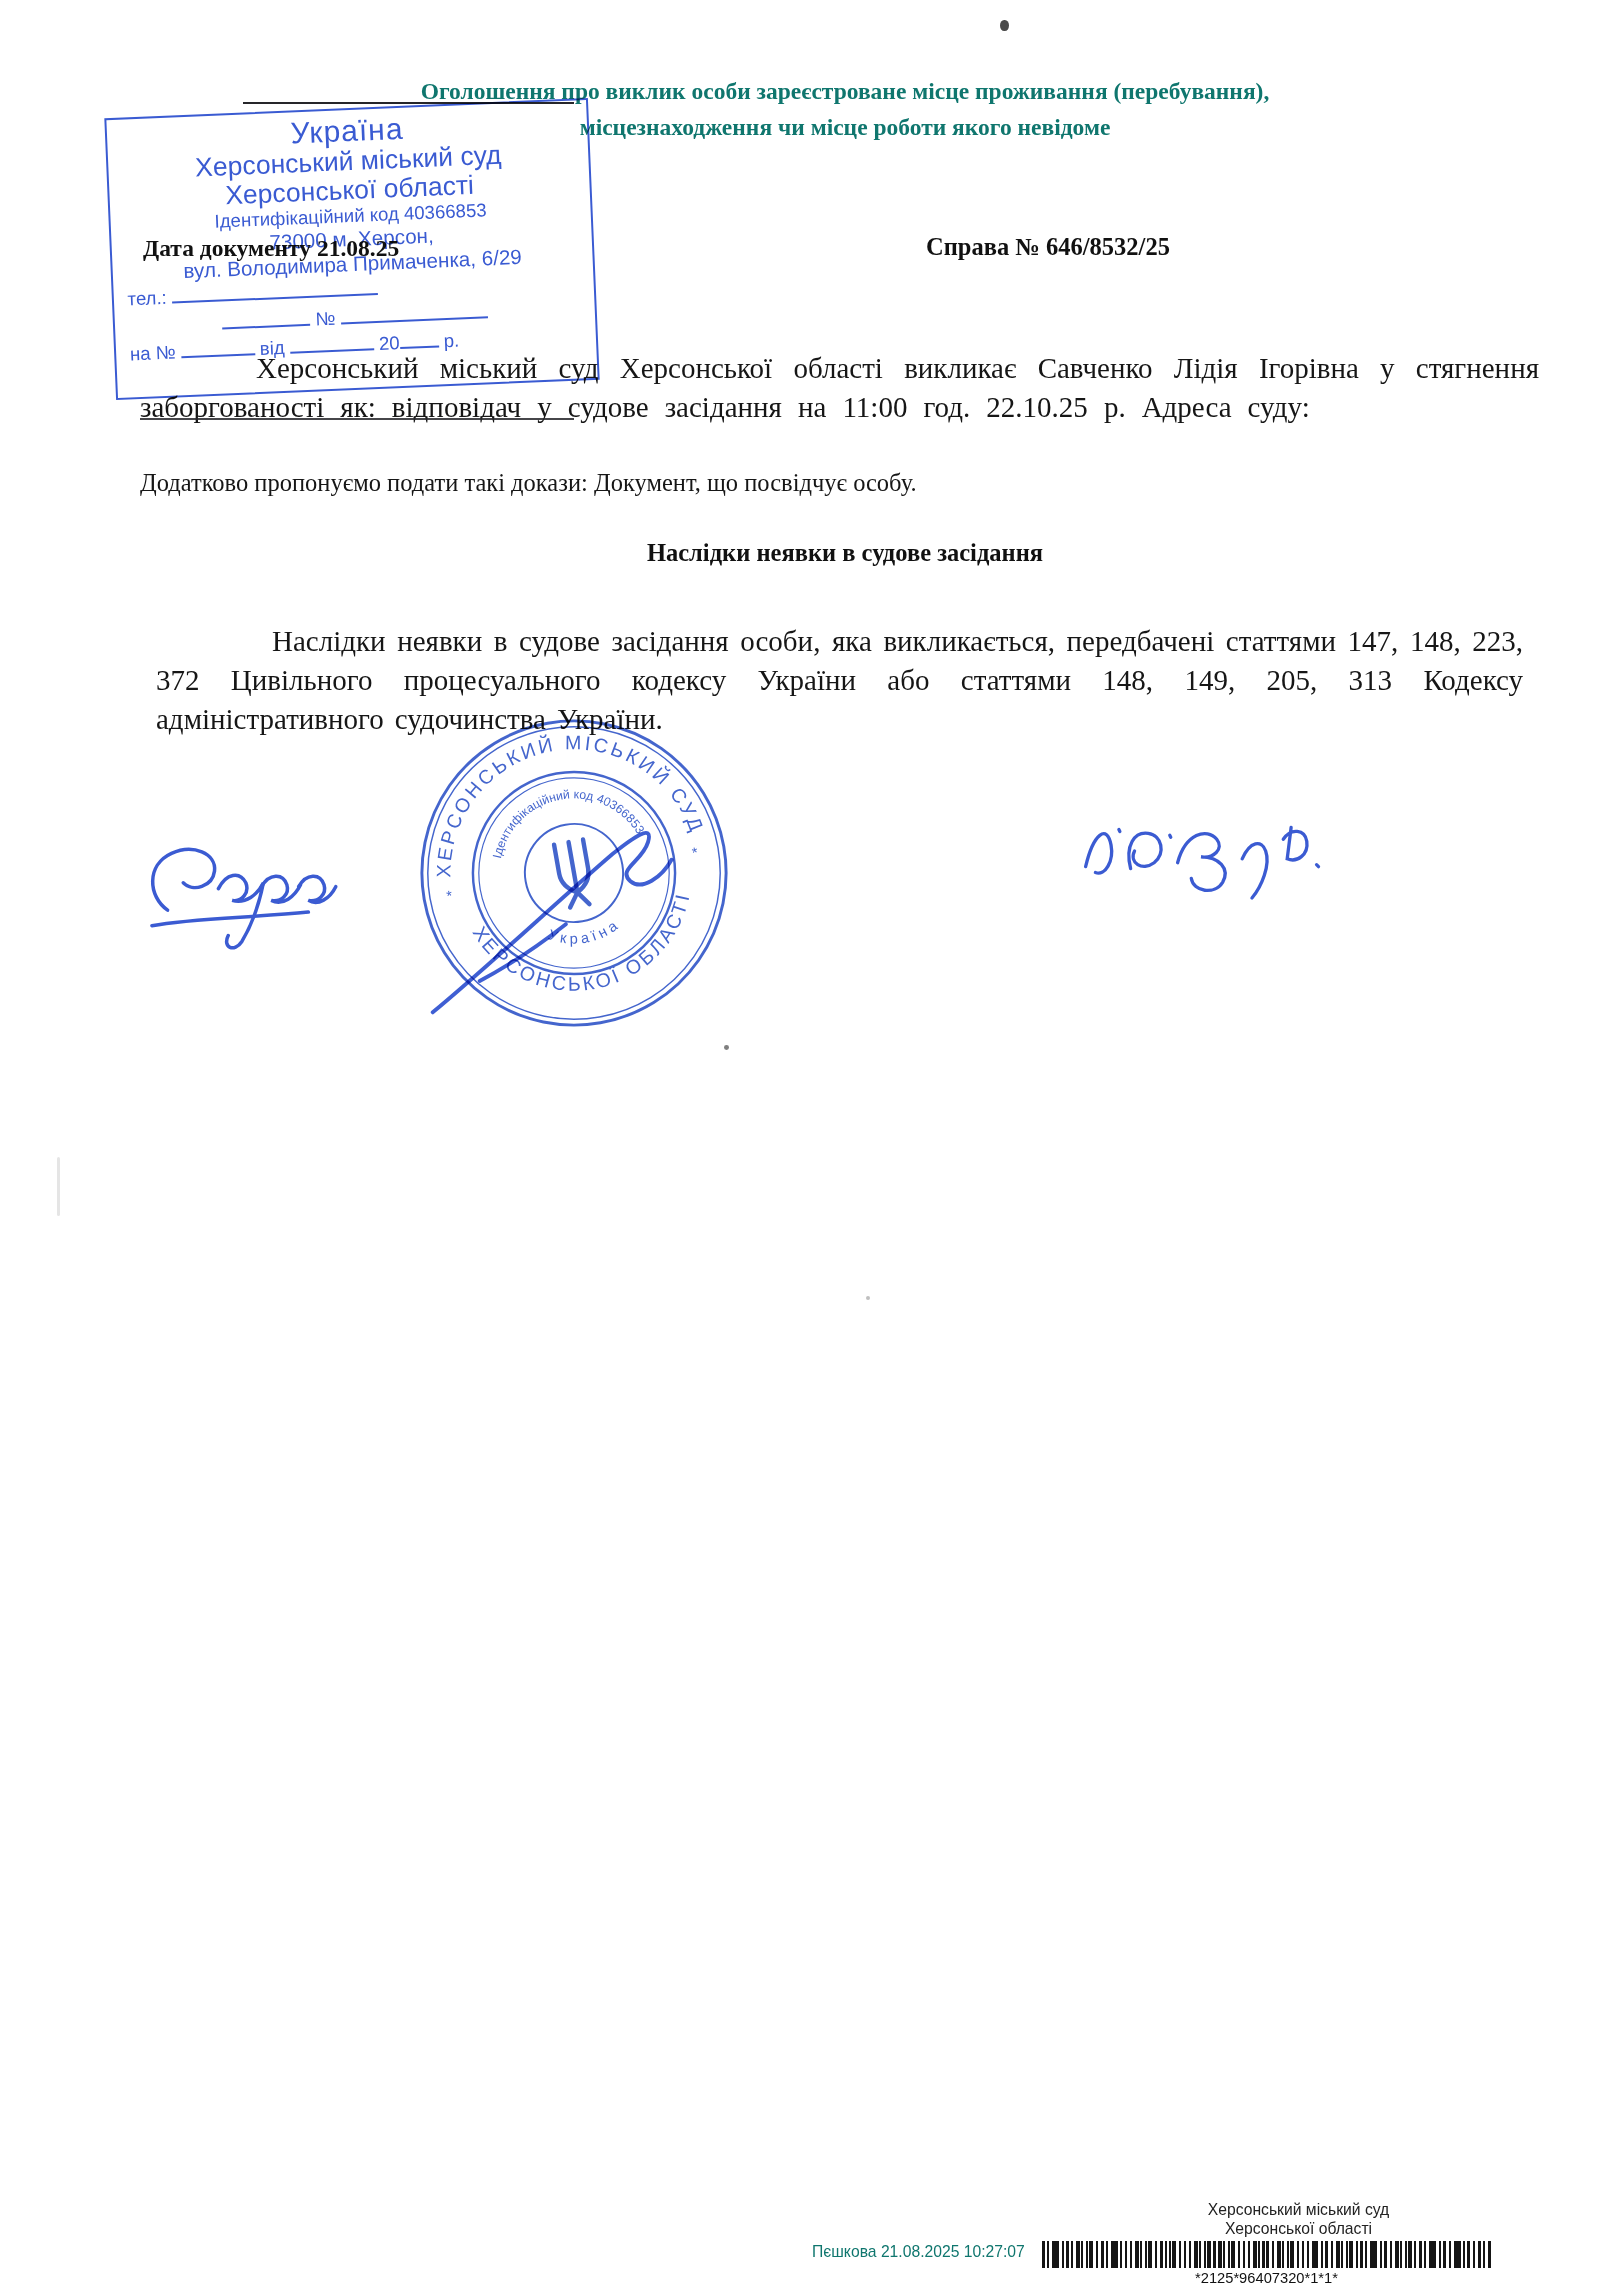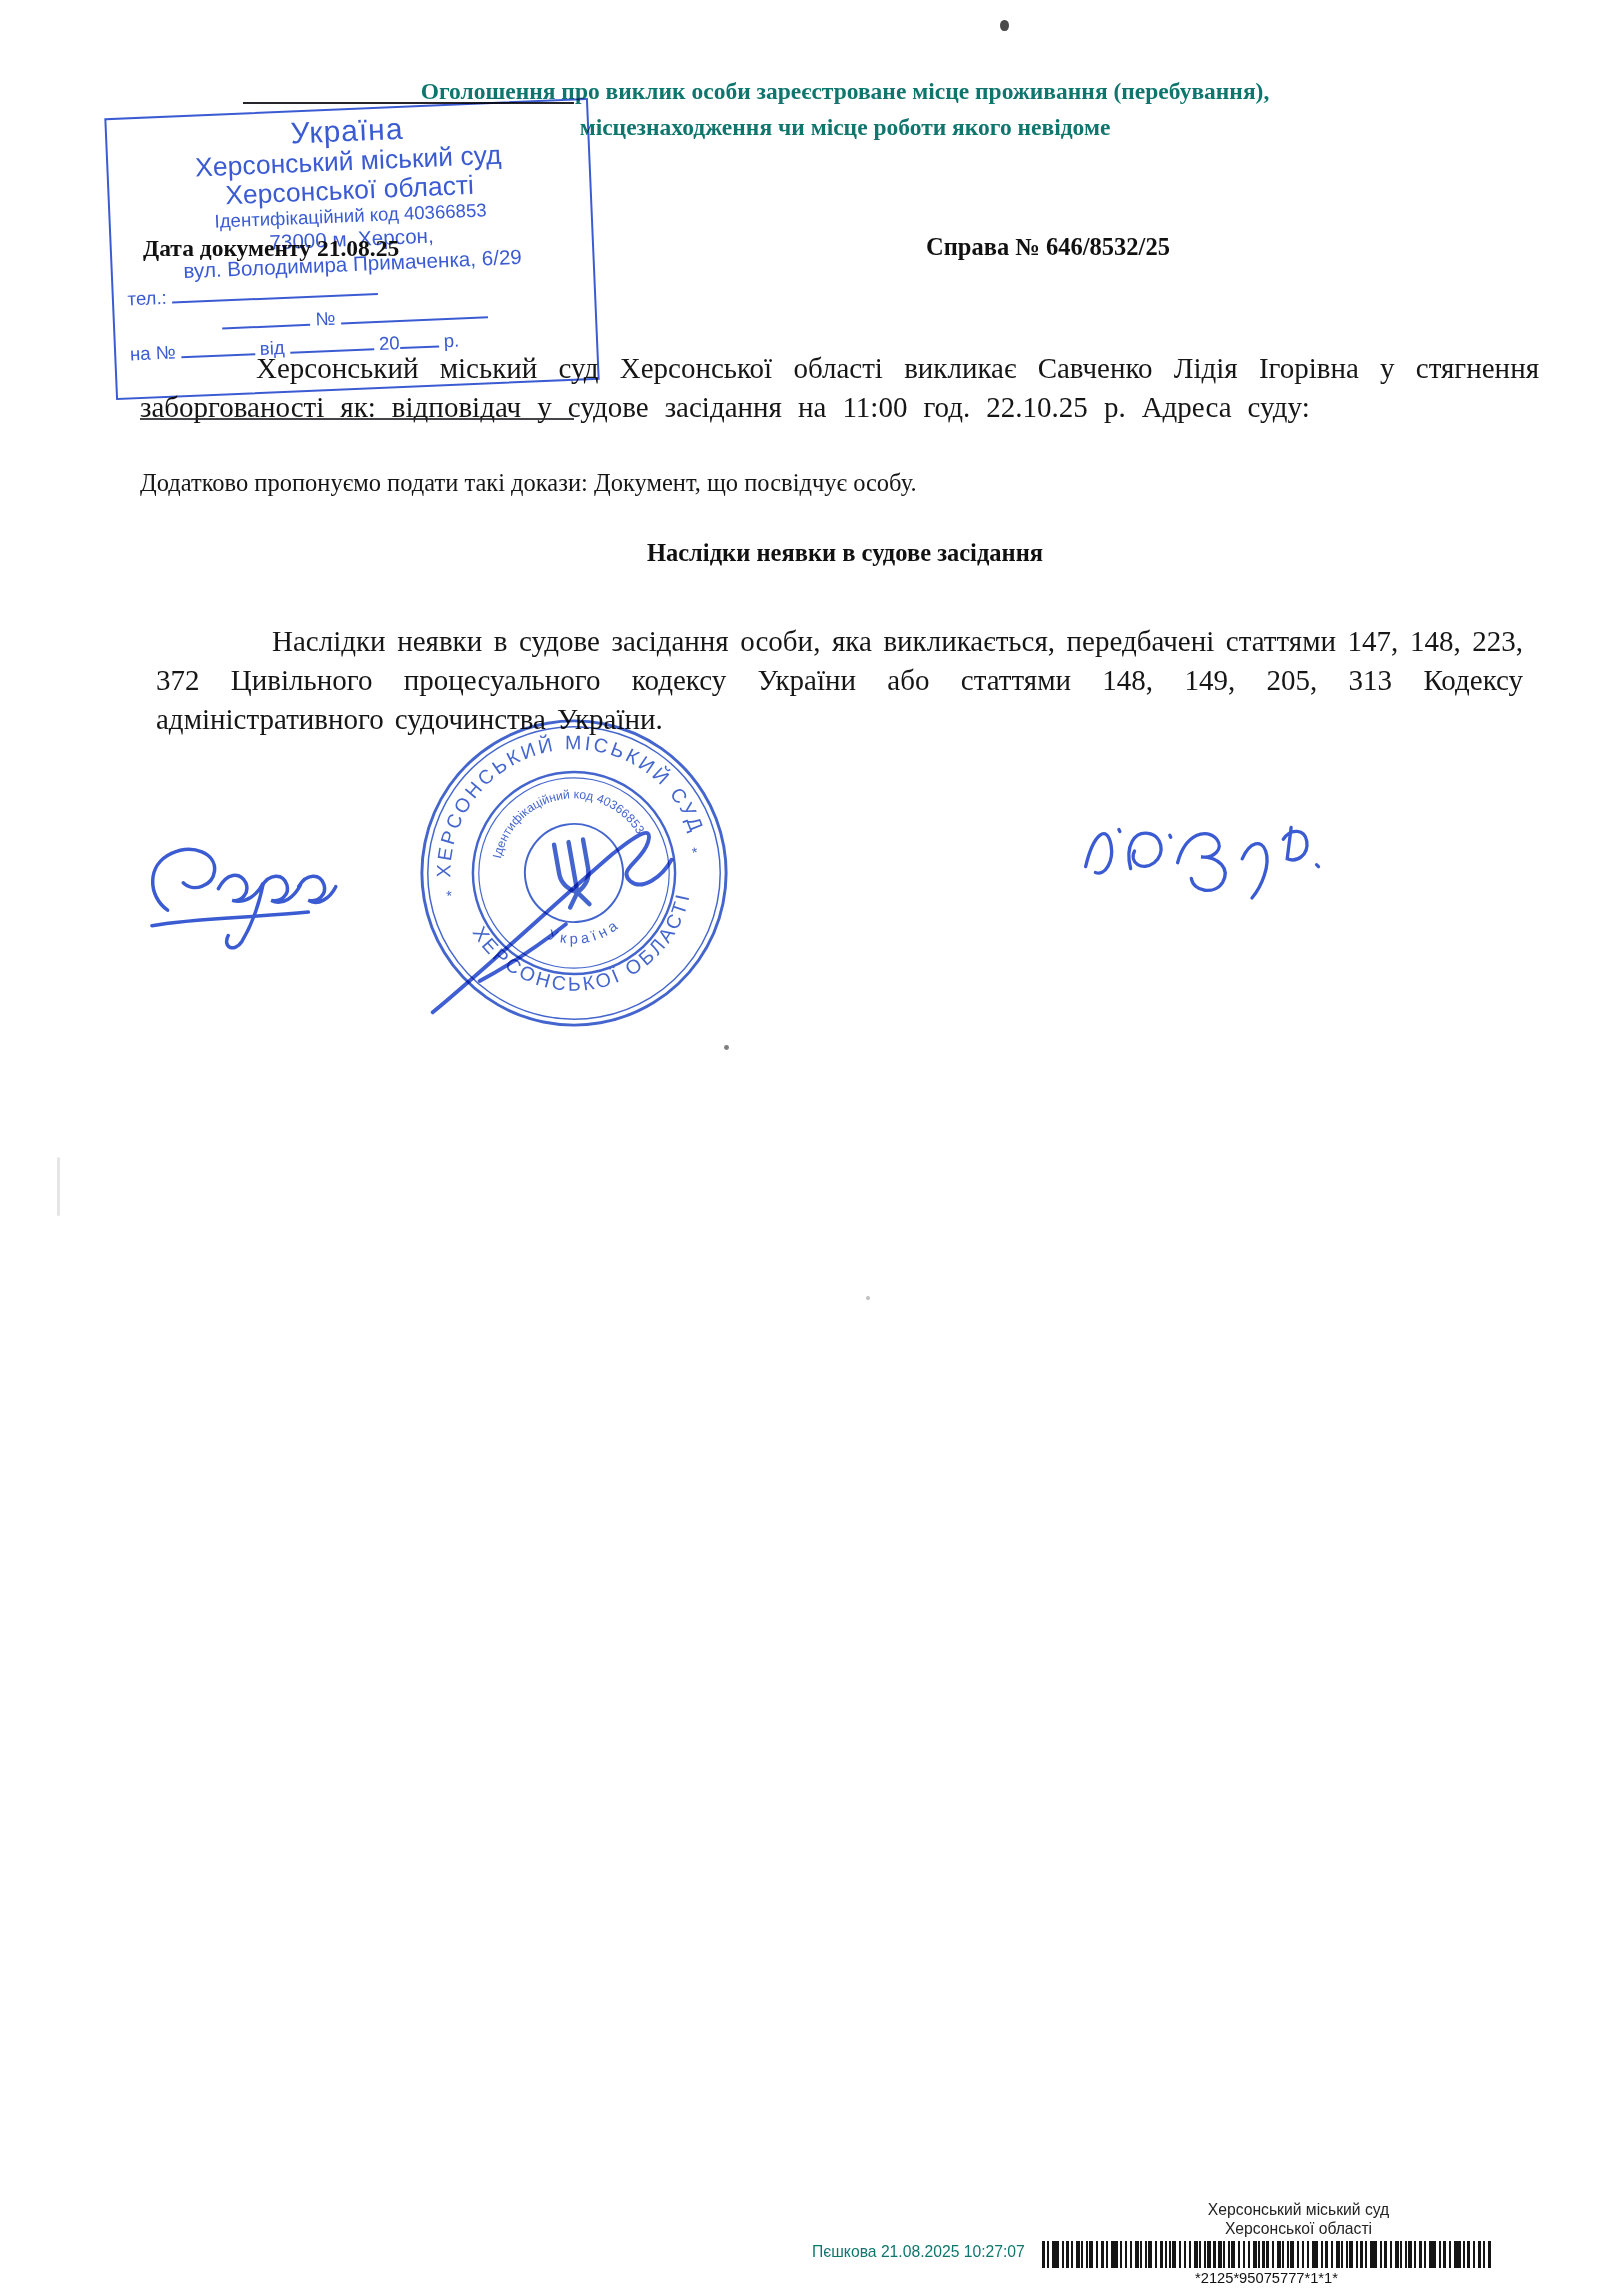--- a/index.html
+++ b/index.html
@@ -187,21 +187,21 @@
 
   <div class="abs footer-clerk">
     <span>Пєшкова</span>
     <span>21.08.2025 10:27:07</span>
   </div>
   <div class="abs footer-court">
     <div>Херсонський міський суд</div>
     <div>Херсонської області</div>
   </div>
   <div class="abs barcode"></div>
-  <div class="abs barcode-caption">*2125*95075777*1*1*</div>
+  <div class="abs barcode-caption">*2125*96407320*1*1*</div>
 
   <div class="speck" style="left:1000px; top:19.6px; width:8.8px; height:11.8px; opacity:.85;"></div>
   <div class="speck" style="left:724px; top:1045px; width:4.9px; height:4.9px; opacity:.6;"></div>
   <div class="speck" style="left:866px; top:1296px; width:3.9px; height:3.9px; opacity:.3;"></div>
   <div class="speck" style="left:57px; top:1157px; width:2.9px; height:59px; border-radius:2px; opacity:.12;"></div>
 
 </div>
 
 
 </body></html>

